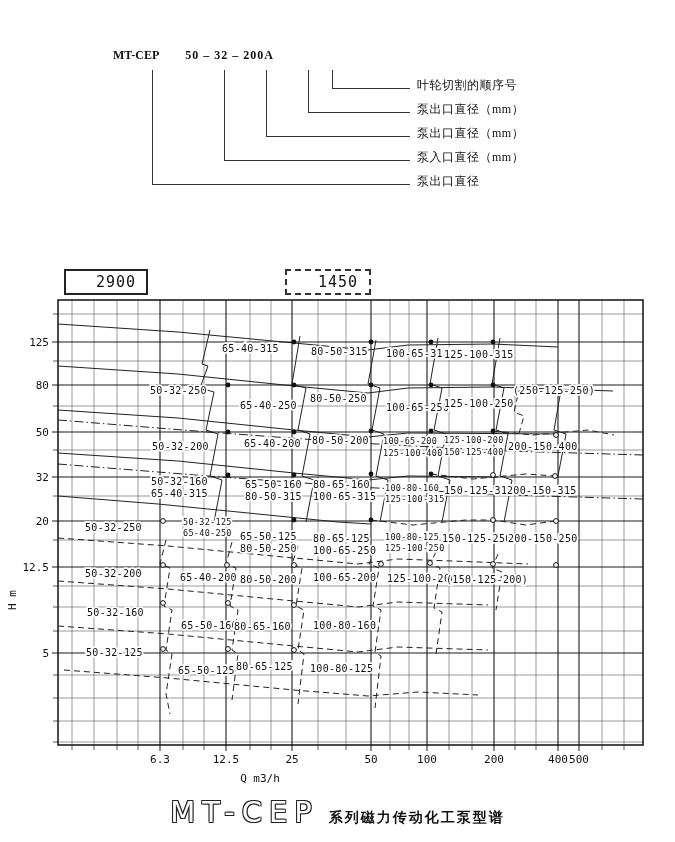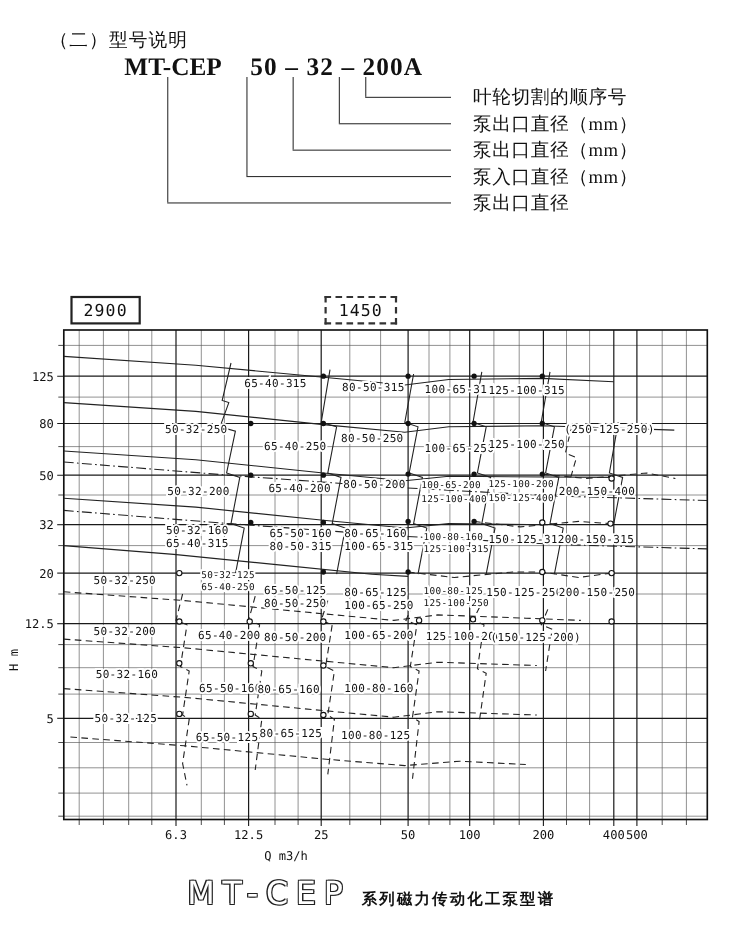--- a/index.html
+++ b/index.html
@@ -1,42 +1,41 @@
 <!DOCTYPE html>
 <html><head>
 <meta charset="utf-8">
 <style>
   html,body{margin:0;padding:0;background:#fff;}
   .page{position:relative;width:675px;height:842px;background:#fff;overflow:hidden;
         font-family:"Liberation Serif",serif;color:#111;}
   .h2{position:absolute;font-size:17px;letter-spacing:1px;white-space:nowrap;}
-  .model-line{position:absolute;left:113px;top:48px;font-size:23px;font-weight:bold;white-space:nowrap;}
+  .model-line{position:absolute;left:113px;top:48px;font-size:12px;font-weight:bold;white-space:nowrap;}
   .model-line .code{margin-left:26px;letter-spacing:1px;}
   .vline,.hline{position:absolute;background:#333;}
-  .mlabel{position:absolute;left:430px;font-size:17px;white-space:nowrap;letter-spacing:0.5px;}
+  .mlabel{position:absolute;left:417px;font-size:12px;white-space:nowrap;letter-spacing:0.5px;}
   .legend-box{position:absolute;height:22px;border:2px solid #222;background:#fff;
         display:flex;align-items:center;justify-content:center;
-        font-family:"DejaVu Sans Mono",monospace;font-size:15px;letter-spacing:1px;}
+        font-family:"DejaVu Sans Mono",monospace;font-size:15px;letter-spacing:1px;padding-left:20px;}
   .legend-box.dashedbox{border:2px dashed #333;}
   .legend-box.combo .dashdeco{position:absolute;left:-5px;right:-5px;height:0;border-top:2px dashed #444;}
   .legend-box.combo .dashdeco.top{top:-6px;}
   .legend-box.combo .dashdeco.bot{bottom:-6px;}
   #chart{position:absolute;left:0;top:258px;}
   .footer{position:absolute;left:0;top:795px;width:675px;text-align:center;white-space:nowrap;}
   .footer .latin{font-family:"DejaVu Sans",sans-serif;font-size:29px;letter-spacing:7px;color:#fff;
         text-shadow:-1px -1px 0 #222,1px -1px 0 #222,-1px 1px 0 #222,1px 1px 0 #222;}
   .footer .cjk{font-size:14px;font-weight:bold;letter-spacing:2px;margin-left:6px;}
   svg text{font-family:"DejaVu Sans Mono",monospace;fill:#111;}
 </style>
 </head>
 <body>
 
 <div class="page">
 
-  <div class="h2" style="left:45px;top:25px;">（二）型号说明</div>
 
   <div class="model-line">
     <span>MT-CEP</span><span class="code">50 – 32 – 200A</span>
   </div>
 
   <div id="model-diagram">
       <div class="vline" style="left: 332px; top: 70px; width: 1px; height: 18px;"></div>
       <div class="hline" style="left: 332px; top: 88px; width: 78px; height: 1px;"></div>
       <div class="mlabel" style="top: 77px;">叶轮切割的顺序号</div>
       <div class="vline" style="left: 308px; top: 70px; width: 1px; height: 42px;"></div>
@@ -48,21 +47,21 @@
       <div class="vline" style="left: 224px; top: 70px; width: 1px; height: 90px;"></div>
       <div class="hline" style="left: 224px; top: 160px; width: 186px; height: 1px;"></div>
       <div class="mlabel" style="top: 149px;">泵入口直径（mm）</div>
       <div class="vline" style="left: 152px; top: 70px; width: 1px; height: 114px;"></div>
       <div class="hline" style="left: 152px; top: 184px; width: 258px; height: 1px;"></div>
       <div class="mlabel" style="top: 173px;">泵出口直径</div>
     </div>
 
 
   <div class="legend-box" style="left:64px;top:269px;width:60px;">2900</div>
-  <div class="legend-box dashedbox" style="left:295px;top:269px;width:62px;">1450</div>
+  <div class="legend-box dashedbox" style="left:285px;top:269px;width:62px;">1450</div>
 
   <svg id="chart" width="675" height="535">
       <line x1="72" y1="42" x2="72" y2="487" stroke="#595959" stroke-width="0.6"></line>
       <line x1="94" y1="42" x2="94" y2="487" stroke="#595959" stroke-width="0.6"></line>
       <line x1="117" y1="42" x2="117" y2="487" stroke="#595959" stroke-width="0.6"></line>
       <line x1="138" y1="42" x2="138" y2="487" stroke="#595959" stroke-width="0.6"></line>
       <line x1="183" y1="42" x2="183" y2="487" stroke="#595959" stroke-width="0.6"></line>
       <line x1="204" y1="42" x2="204" y2="487" stroke="#595959" stroke-width="0.6"></line>
       <line x1="250" y1="42" x2="250" y2="487" stroke="#595959" stroke-width="0.6"></line>
       <line x1="271" y1="42" x2="271" y2="487" stroke="#595959" stroke-width="0.6"></line>

